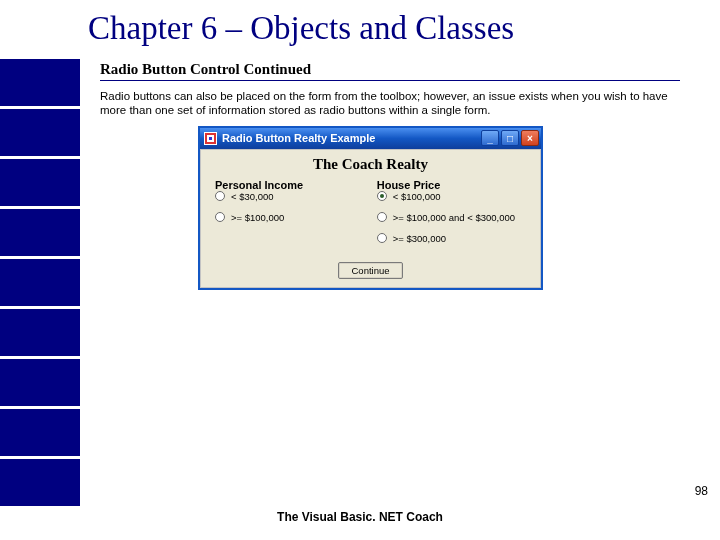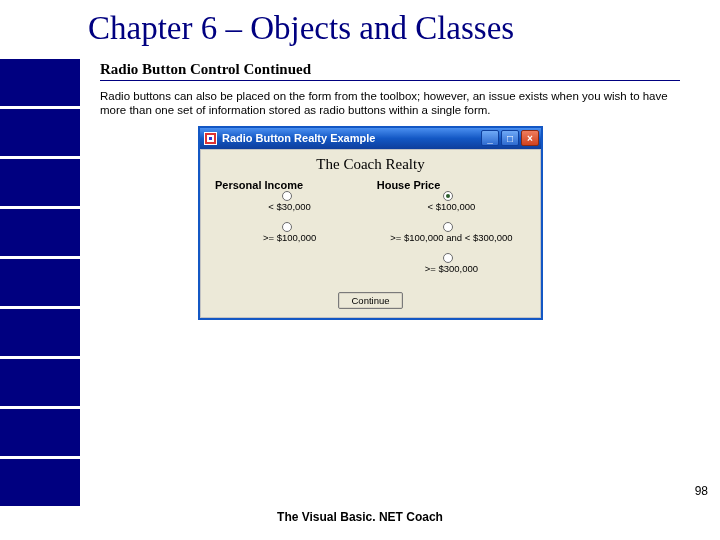--- a/index.html
+++ b/index.html
@@ -98,40 +98,39 @@
   }
   .winbtn.close { background: linear-gradient(180deg, #ef7d5d 0%, #d1421f 100%); border-color:#8a2a13; }
   .client {
     background: #ece9d8;
     border: 1px solid #c3c3c3;
     padding: 4px 8px 8px 8px;
   }
   .form-title {
     font-family: "Times New Roman", Times, serif;
     font-size: 15px;
-    font-weight: normal;
+    font-weight: bold;
     text-align: center;
     margin: 2px 0 6px 0;
   }
   .cols {
     display: flex;
     justify-content: space-between;
     padding: 0 6px;
   }
   .grp { width: 48%; }
   .grp-title {
     font-size: 11px;
     font-weight: bold;
   }
   .opt {
     display: flex; align-items: center;
     font-size: 9.5px; color: #000;
     margin-bottom: 10px;
     white-space: nowrap;
-    flex-direction: column;
   }
   .rbtn {
     width: 10px; height: 10px; border-radius: 50%;
     background: #fff; border: 1px solid #6b6b6b;
     margin-right: 6px; position: relative; flex: none;
   }
   .rbtn.sel::after {
     content: ""; position: absolute; left: 2px; top: 2px;
     width: 4px; height: 4px; border-radius: 50%; background: #2b5d2b;
   }

